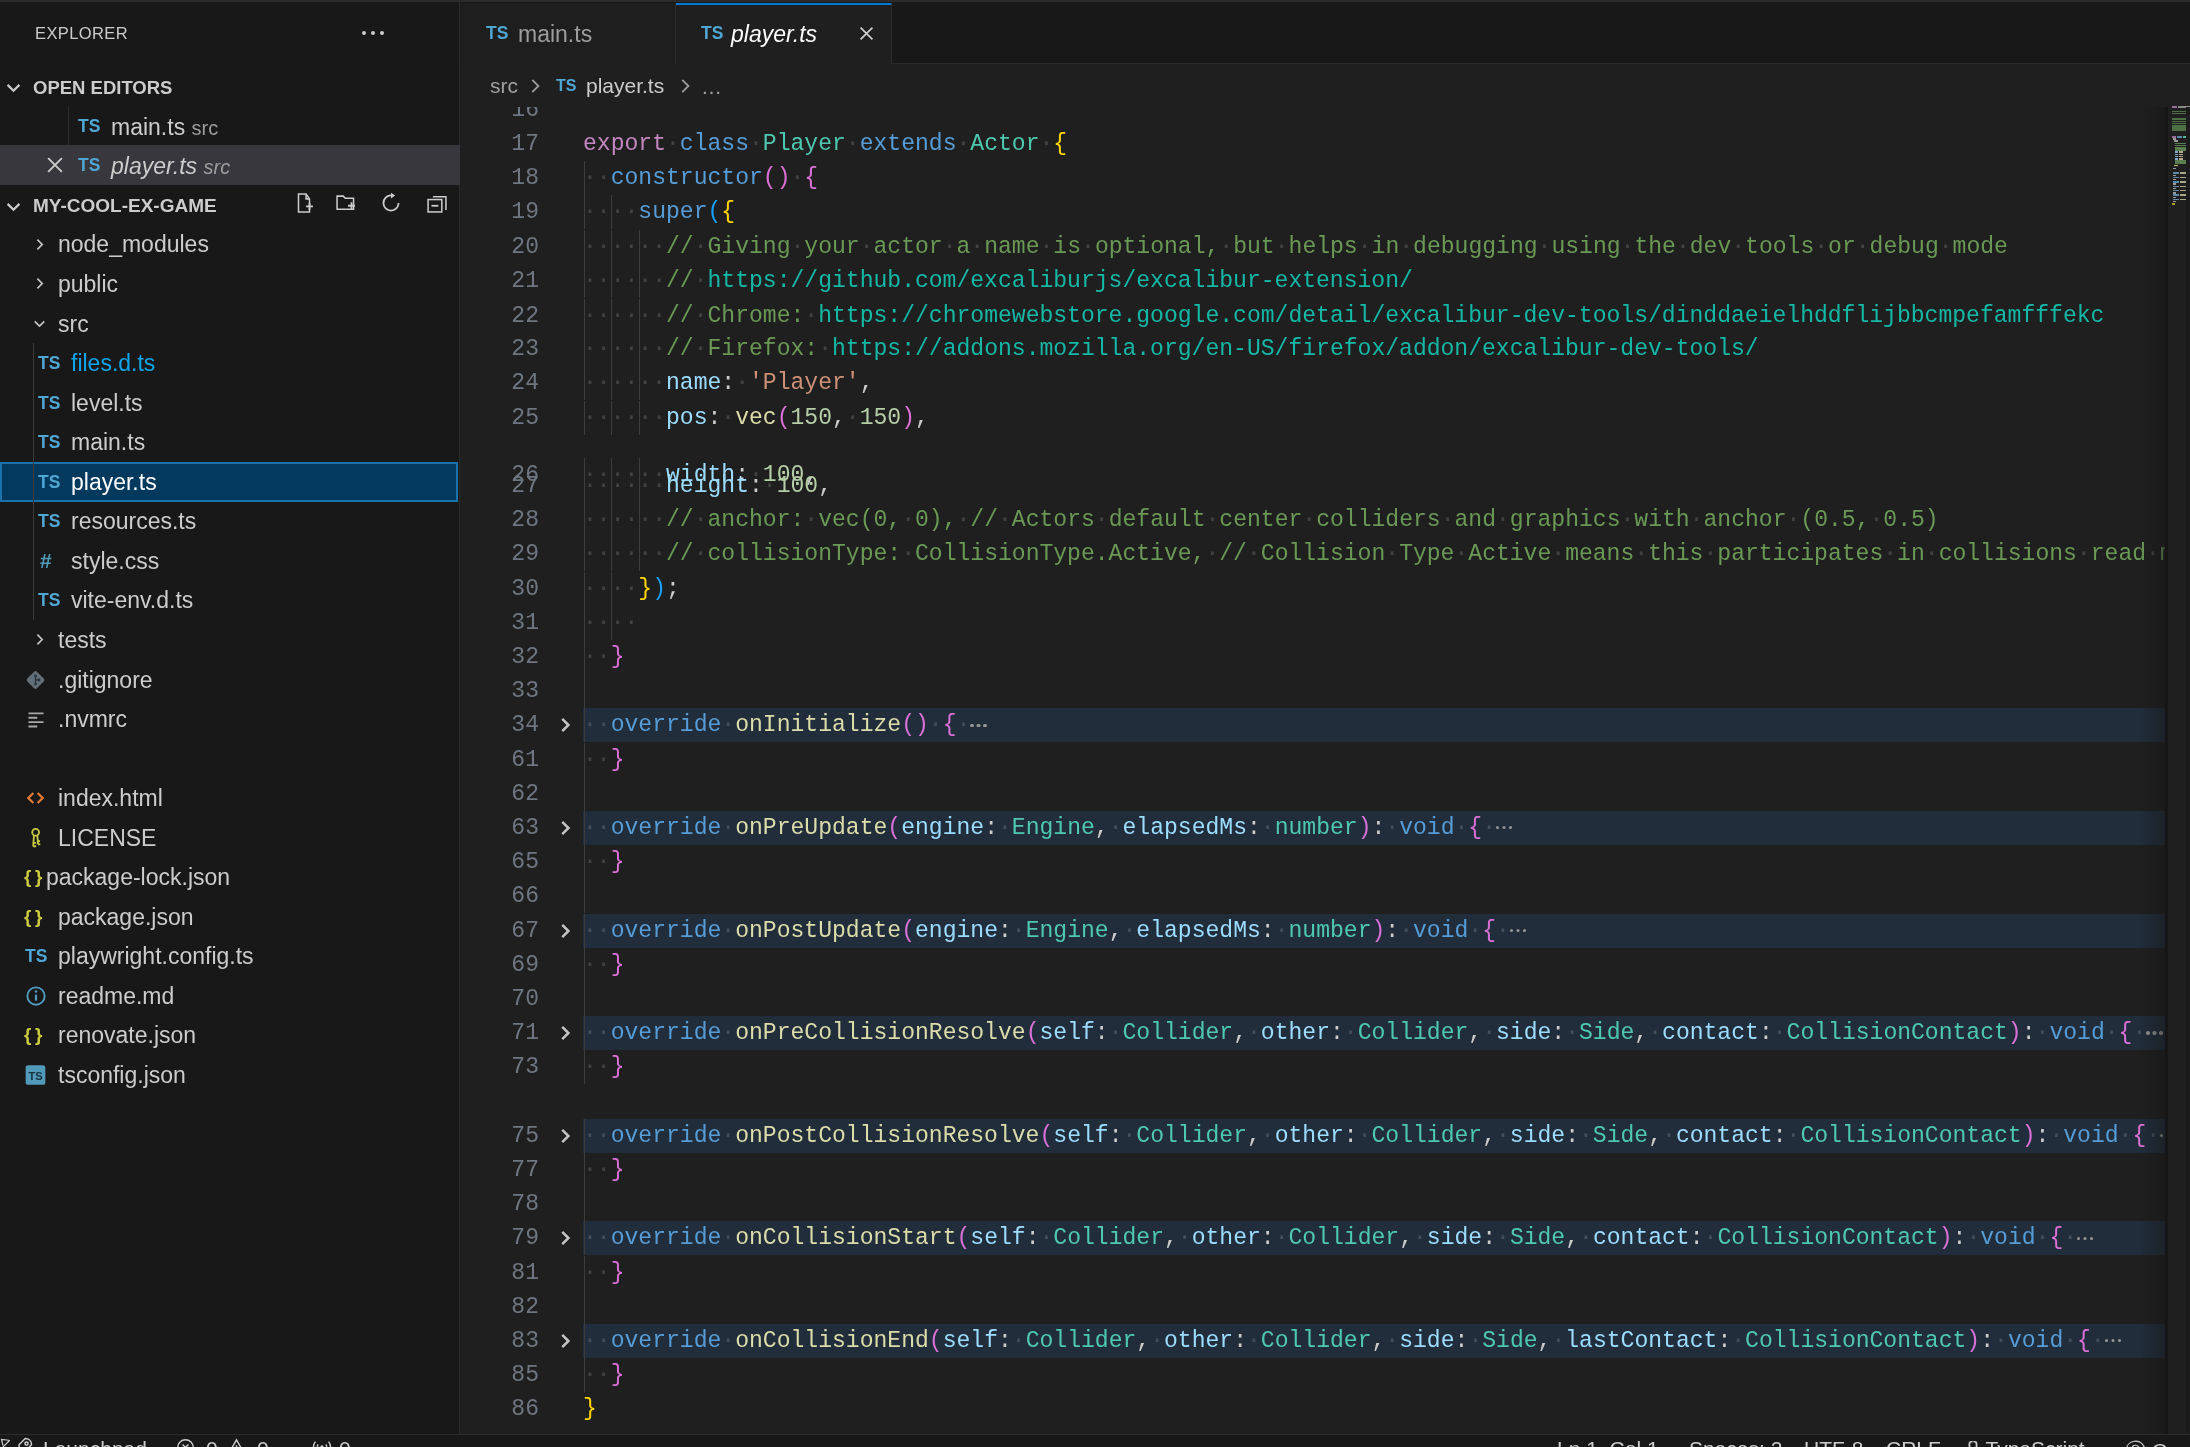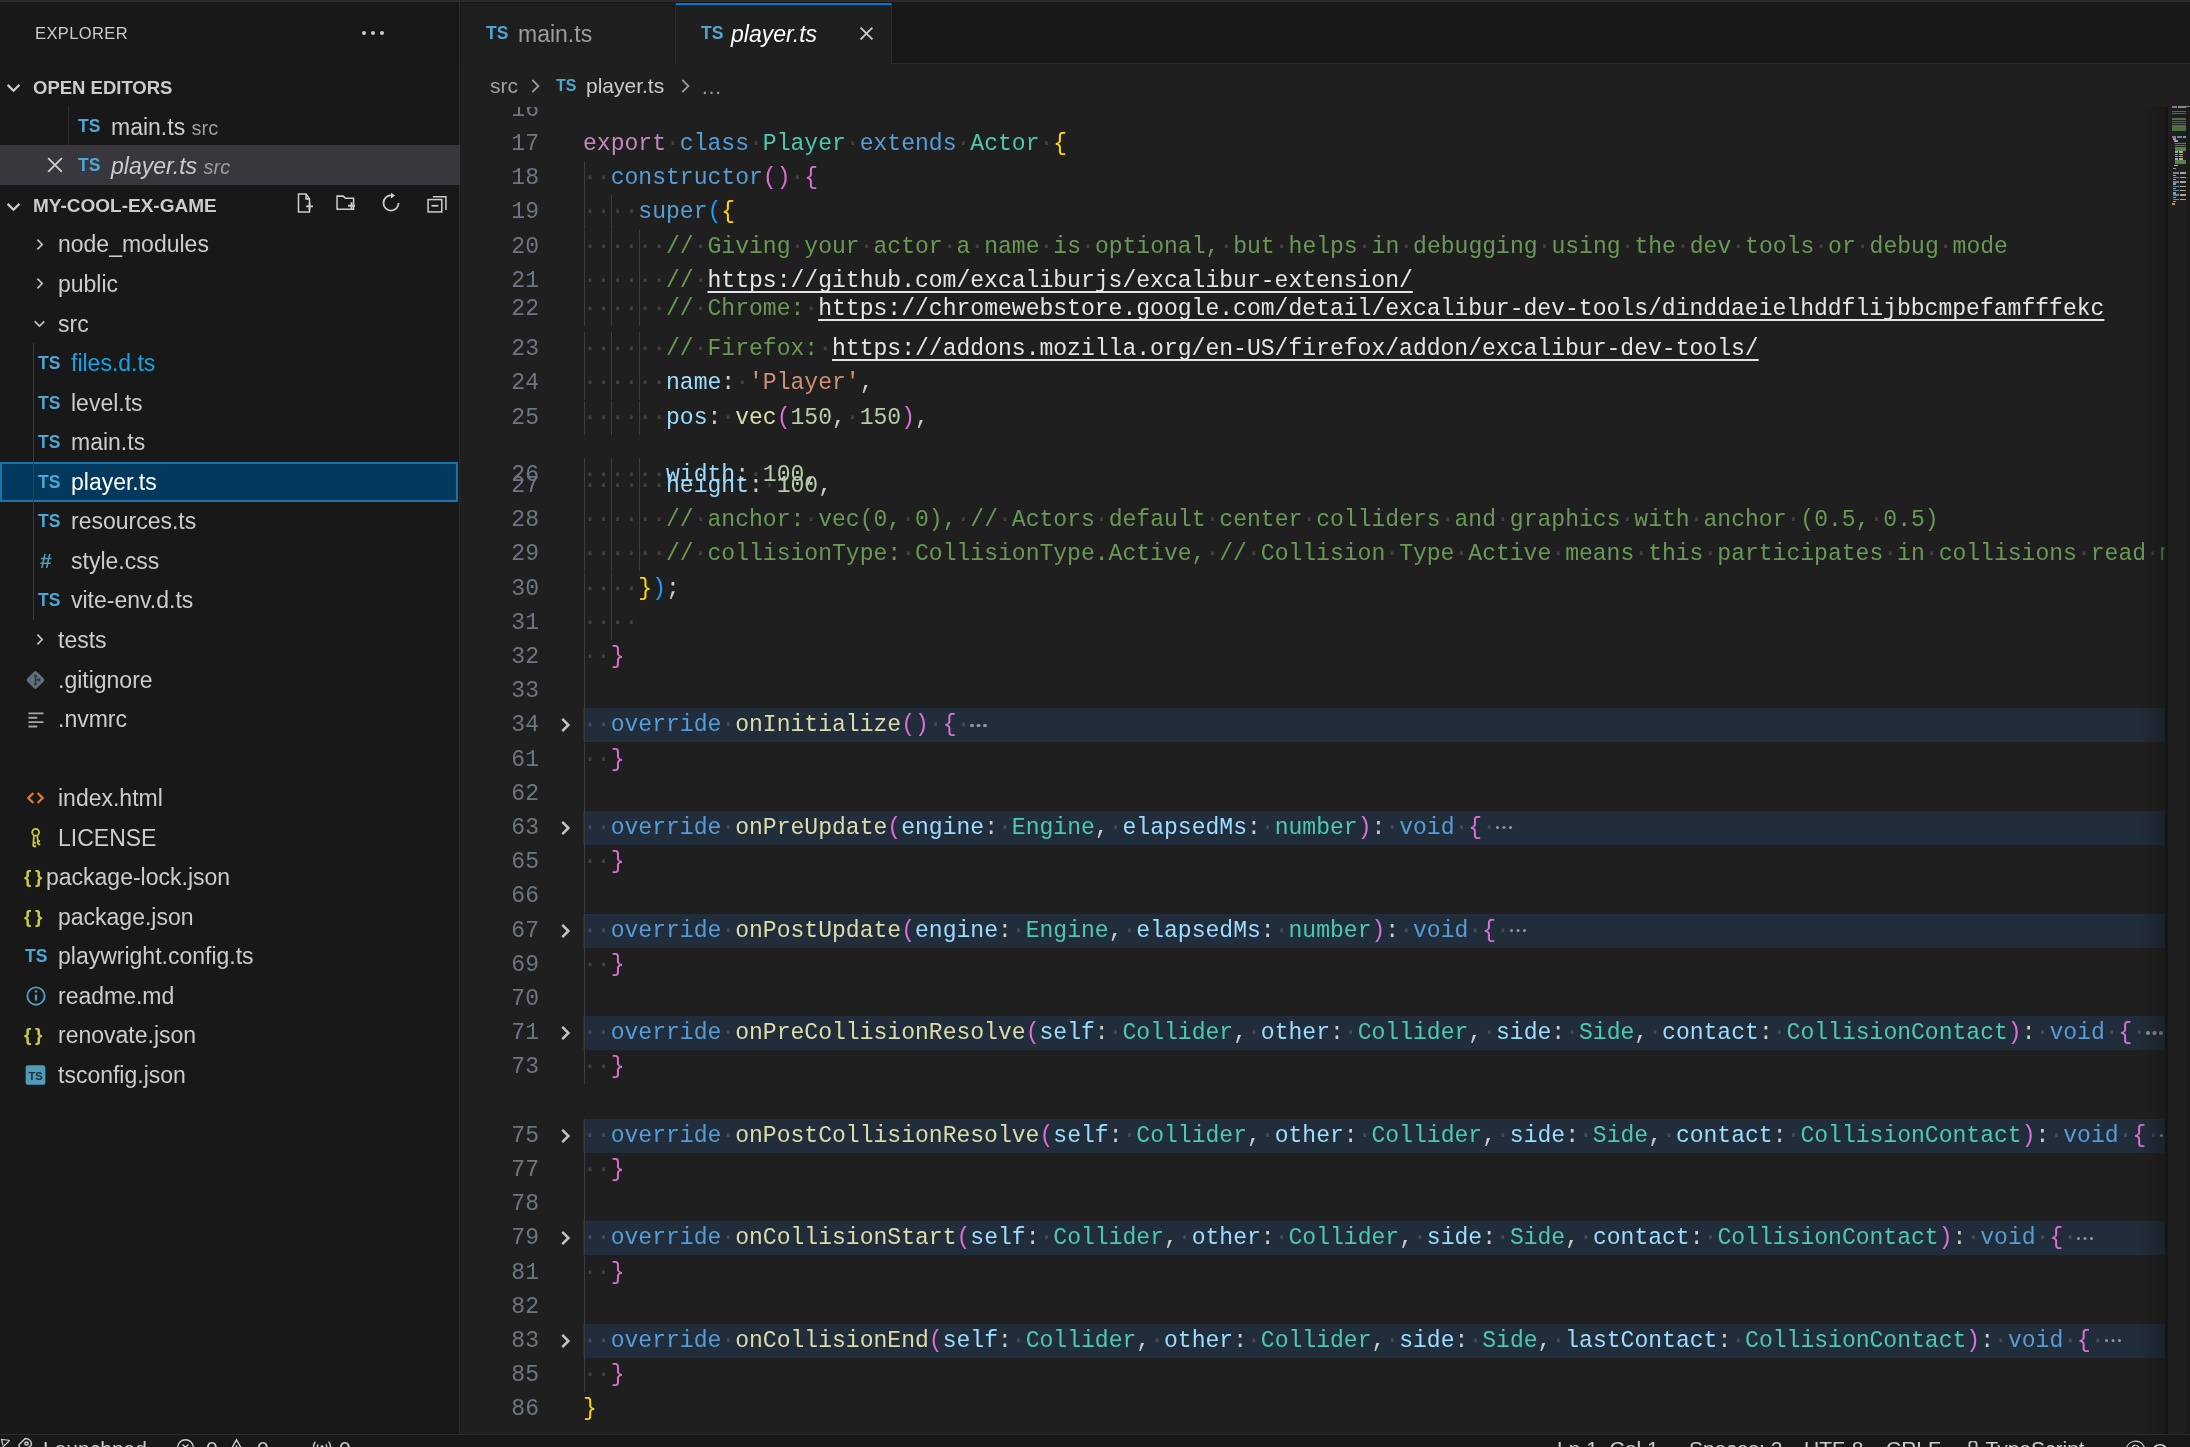--- a/index.html
+++ b/index.html
@@ -10,21 +10,21 @@
 .code{position:absolute;left:123px;top:0;white-space:pre;
  font-family:"Liberation Mono",monospace;font-size:23.05px;line-height:34.2px;color:#cccccc}
 .code i{font-style:normal;color:rgba(227,228,226,0.18)}
 .ln{position:absolute;left:0;top:0;width:79px;text-align:right;
  font-family:"Liberation Mono",monospace;font-size:23.05px;line-height:34.2px;color:#6e7681}
 .hl{position:absolute;left:123px;top:0;right:0;height:34.2px;background:#212d3a}
 .g{position:absolute;top:0;width:1px;height:34.2px;background:#3d3d3d}
 .c1{color:#C586C0}.kb{color:#569CD6}.ty{color:#4EC9B0}.fn{color:#DCDCAA}
 .pr{color:#9CDCFE}.st{color:#CE9178}.nu{color:#B5CEA8}.co{color:#6A9955}
 .pn{color:#CCCCCC}.b1{color:#FFD700}.b2{color:#DA70D6}.b3{color:#179FFF}
-.lk{color:#e5e5e5;text-decoration:underline;text-underline-offset:4px;text-decoration-thickness:1.5px;text-decoration-skip-ink:none}
+.lk{color:#14b8a6;text-underline-offset:4px;text-decoration-thickness:1.5px;text-decoration-skip-ink:none}
 .fe{display:inline-block;width:3.4px;height:3.4px;border-radius:50%;background:#969696;box-shadow:6.5px 0 0 #969696,13px 0 0 #969696;vertical-align:middle;margin-right:14px}
 
 .trow{position:absolute;left:0;width:460px;height:39.55px;color:#cccccc;font-size:23px}
 .lbl{position:absolute;top:50%;transform:translateY(-50%);white-space:nowrap}
 .dim{color:#9d9d9d;font-size:20px}
 .tsic{position:absolute;top:50%;transform:translateY(-50%);color:#4FA6D2;
  font-weight:700;font-size:17.5px;letter-spacing:0}
 .ic{position:absolute;top:50%;transform:translateY(-50%)}
 </style></head><body>
 <div id="root">
@@ -56,21 +56,21 @@
       <span class="ln">20</span>
       <span class="code"><i>······</i><span class="co">//<i>·</i>Giving<i>·</i>your<i>·</i>actor<i>·</i>a<i>·</i>name<i>·</i>is<i>·</i>optional,<i>·</i>but<i>·</i>helps<i>·</i>in<i>·</i>debugging<i>·</i>using<i>·</i>the<i>·</i>dev<i>·</i>tools<i>·</i>or<i>·</i>debug<i>·</i>mode</span></span>
     </div>
     <div class="crow" style="top:263.7px">
       <span class="g" style="left:123.5px"></span>
       <span class="g" style="left:151.2px"></span>
       <span class="g" style="left:178.8px"></span>
       <span class="ln">21</span>
       <span class="code"><i>······</i><span class="co">//<i>·</i></span><span class="lk">https://github.com/excaliburjs/excalibur-extension/</span></span>
     </div>
-    <div class="crow" style="top:292px">
+    <div class="crow" style="top:299px">
       <span class="g" style="left:123.5px"></span>
       <span class="g" style="left:151.2px"></span>
       <span class="g" style="left:178.8px"></span>
       <span class="ln">22</span>
       <span class="code"><i>······</i><span class="co">//<i>·</i>Chrome:<i>·</i></span><span class="lk">https://chromewebstore.google.com/detail/excalibur-dev-tools/dinddaeielhddflijbbcmpefamfffekc</span></span>
     </div>
     <div class="crow" style="top:332.1px">
       <span class="g" style="left:123.5px"></span>
       <span class="g" style="left:151.2px"></span>
       <span class="g" style="left:178.8px"></span>

